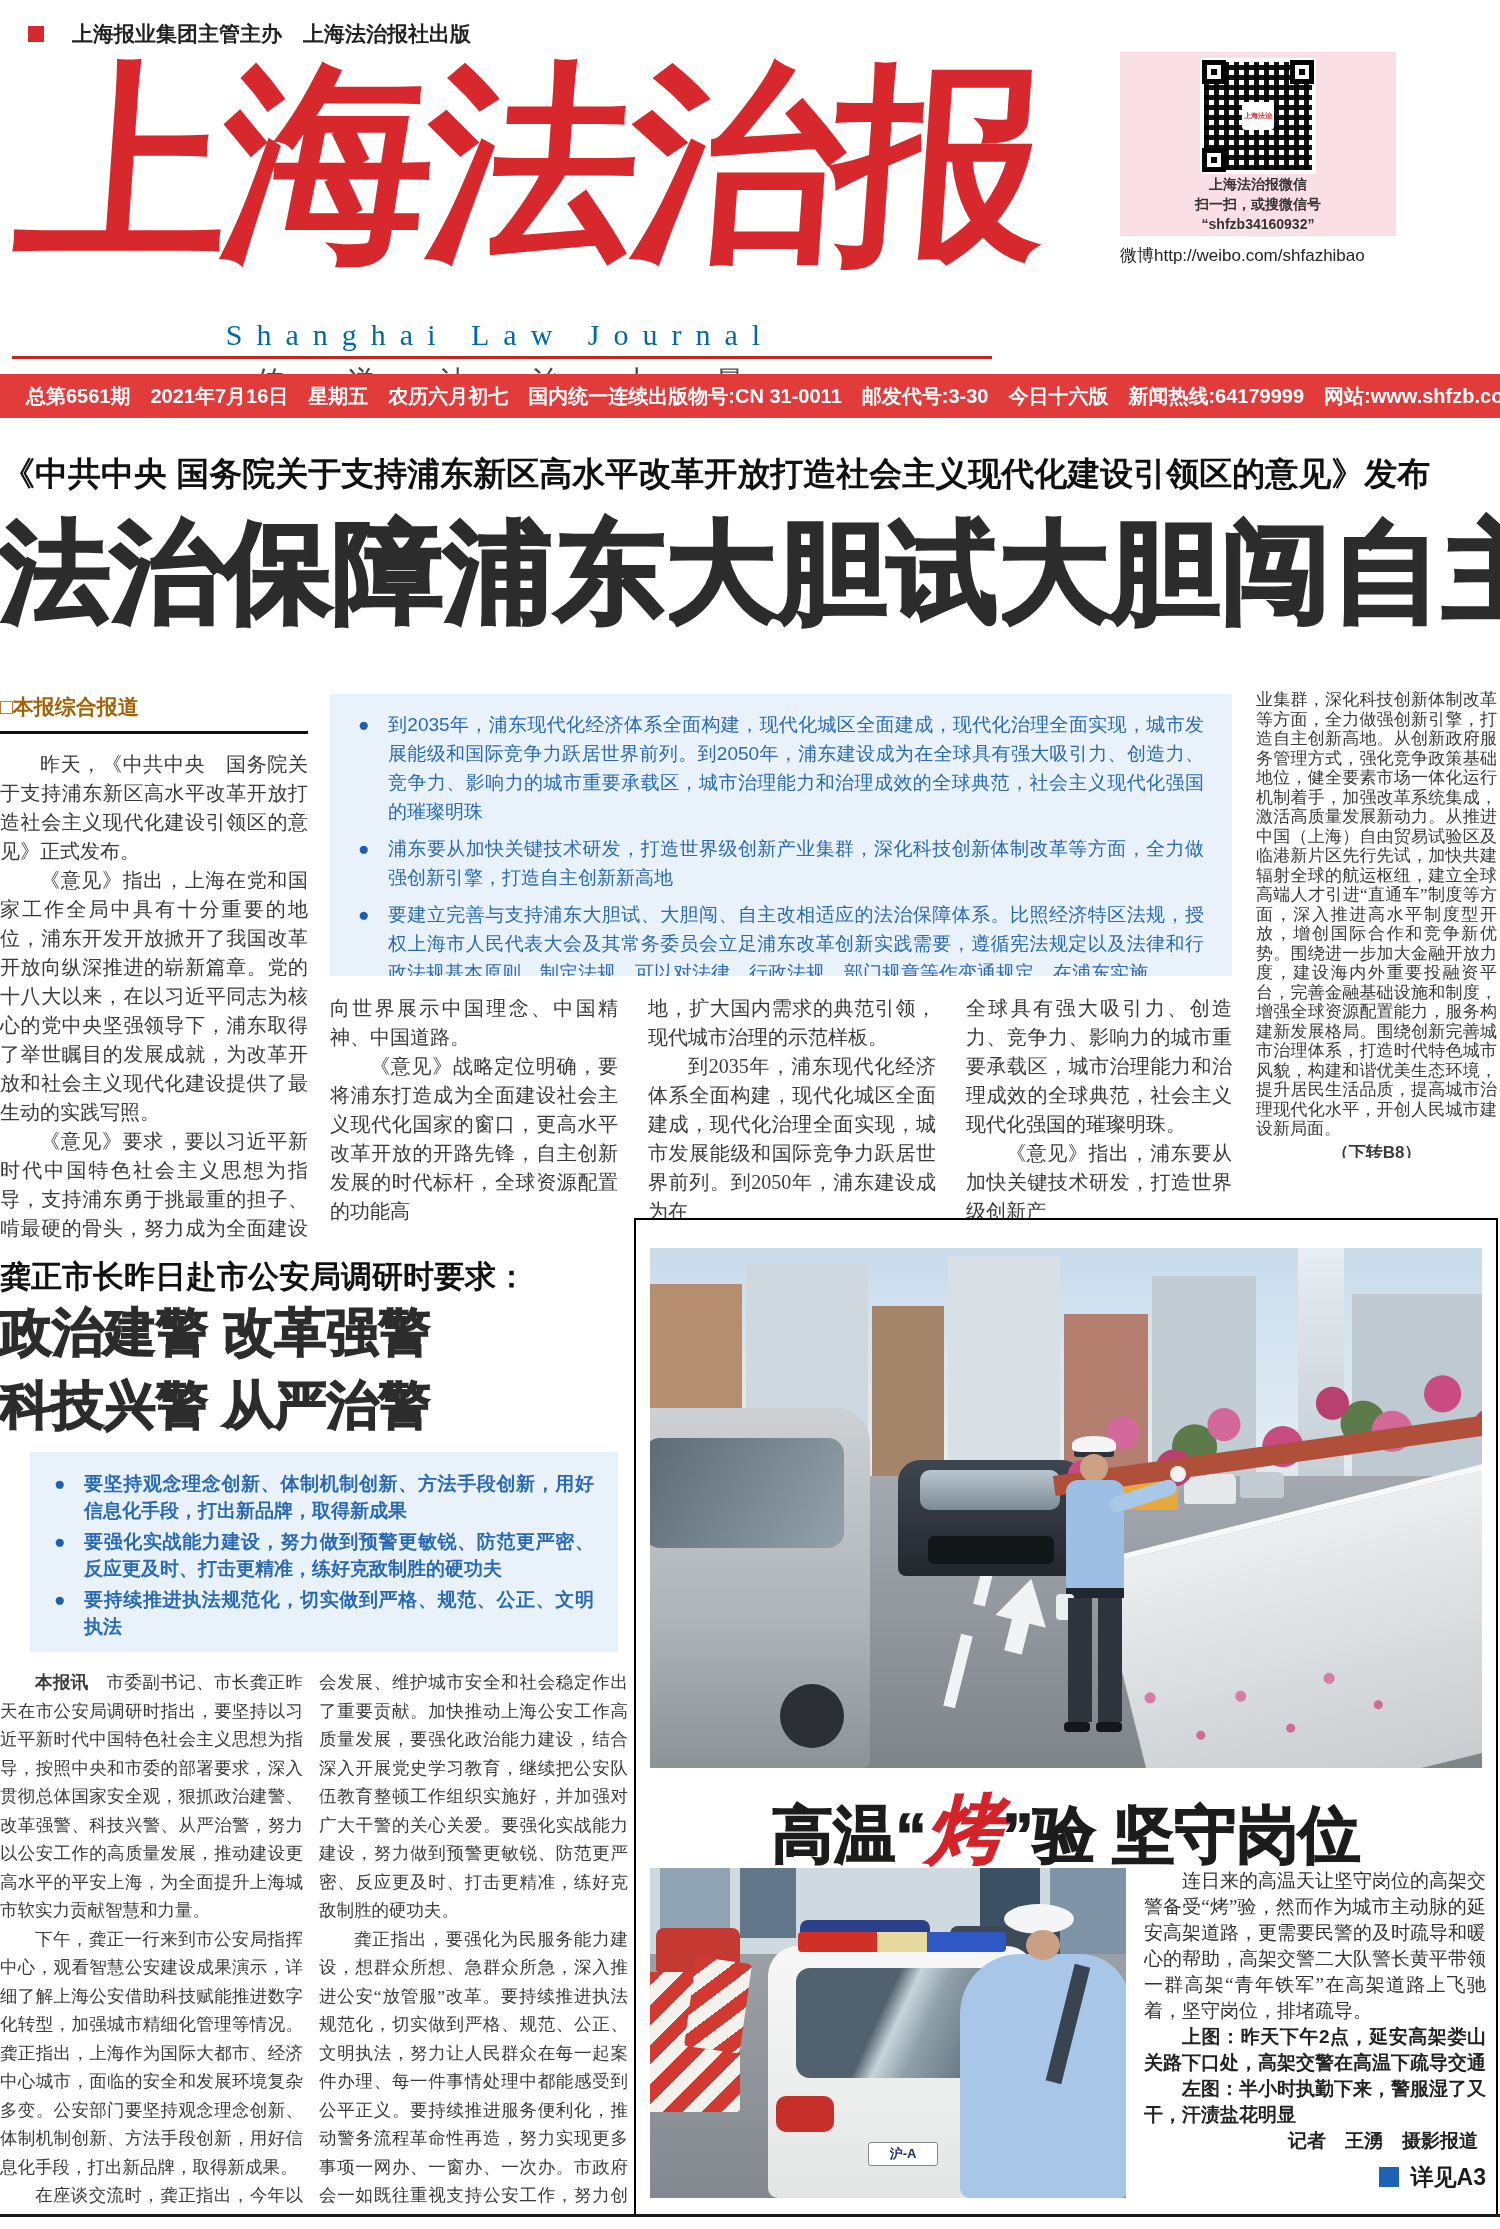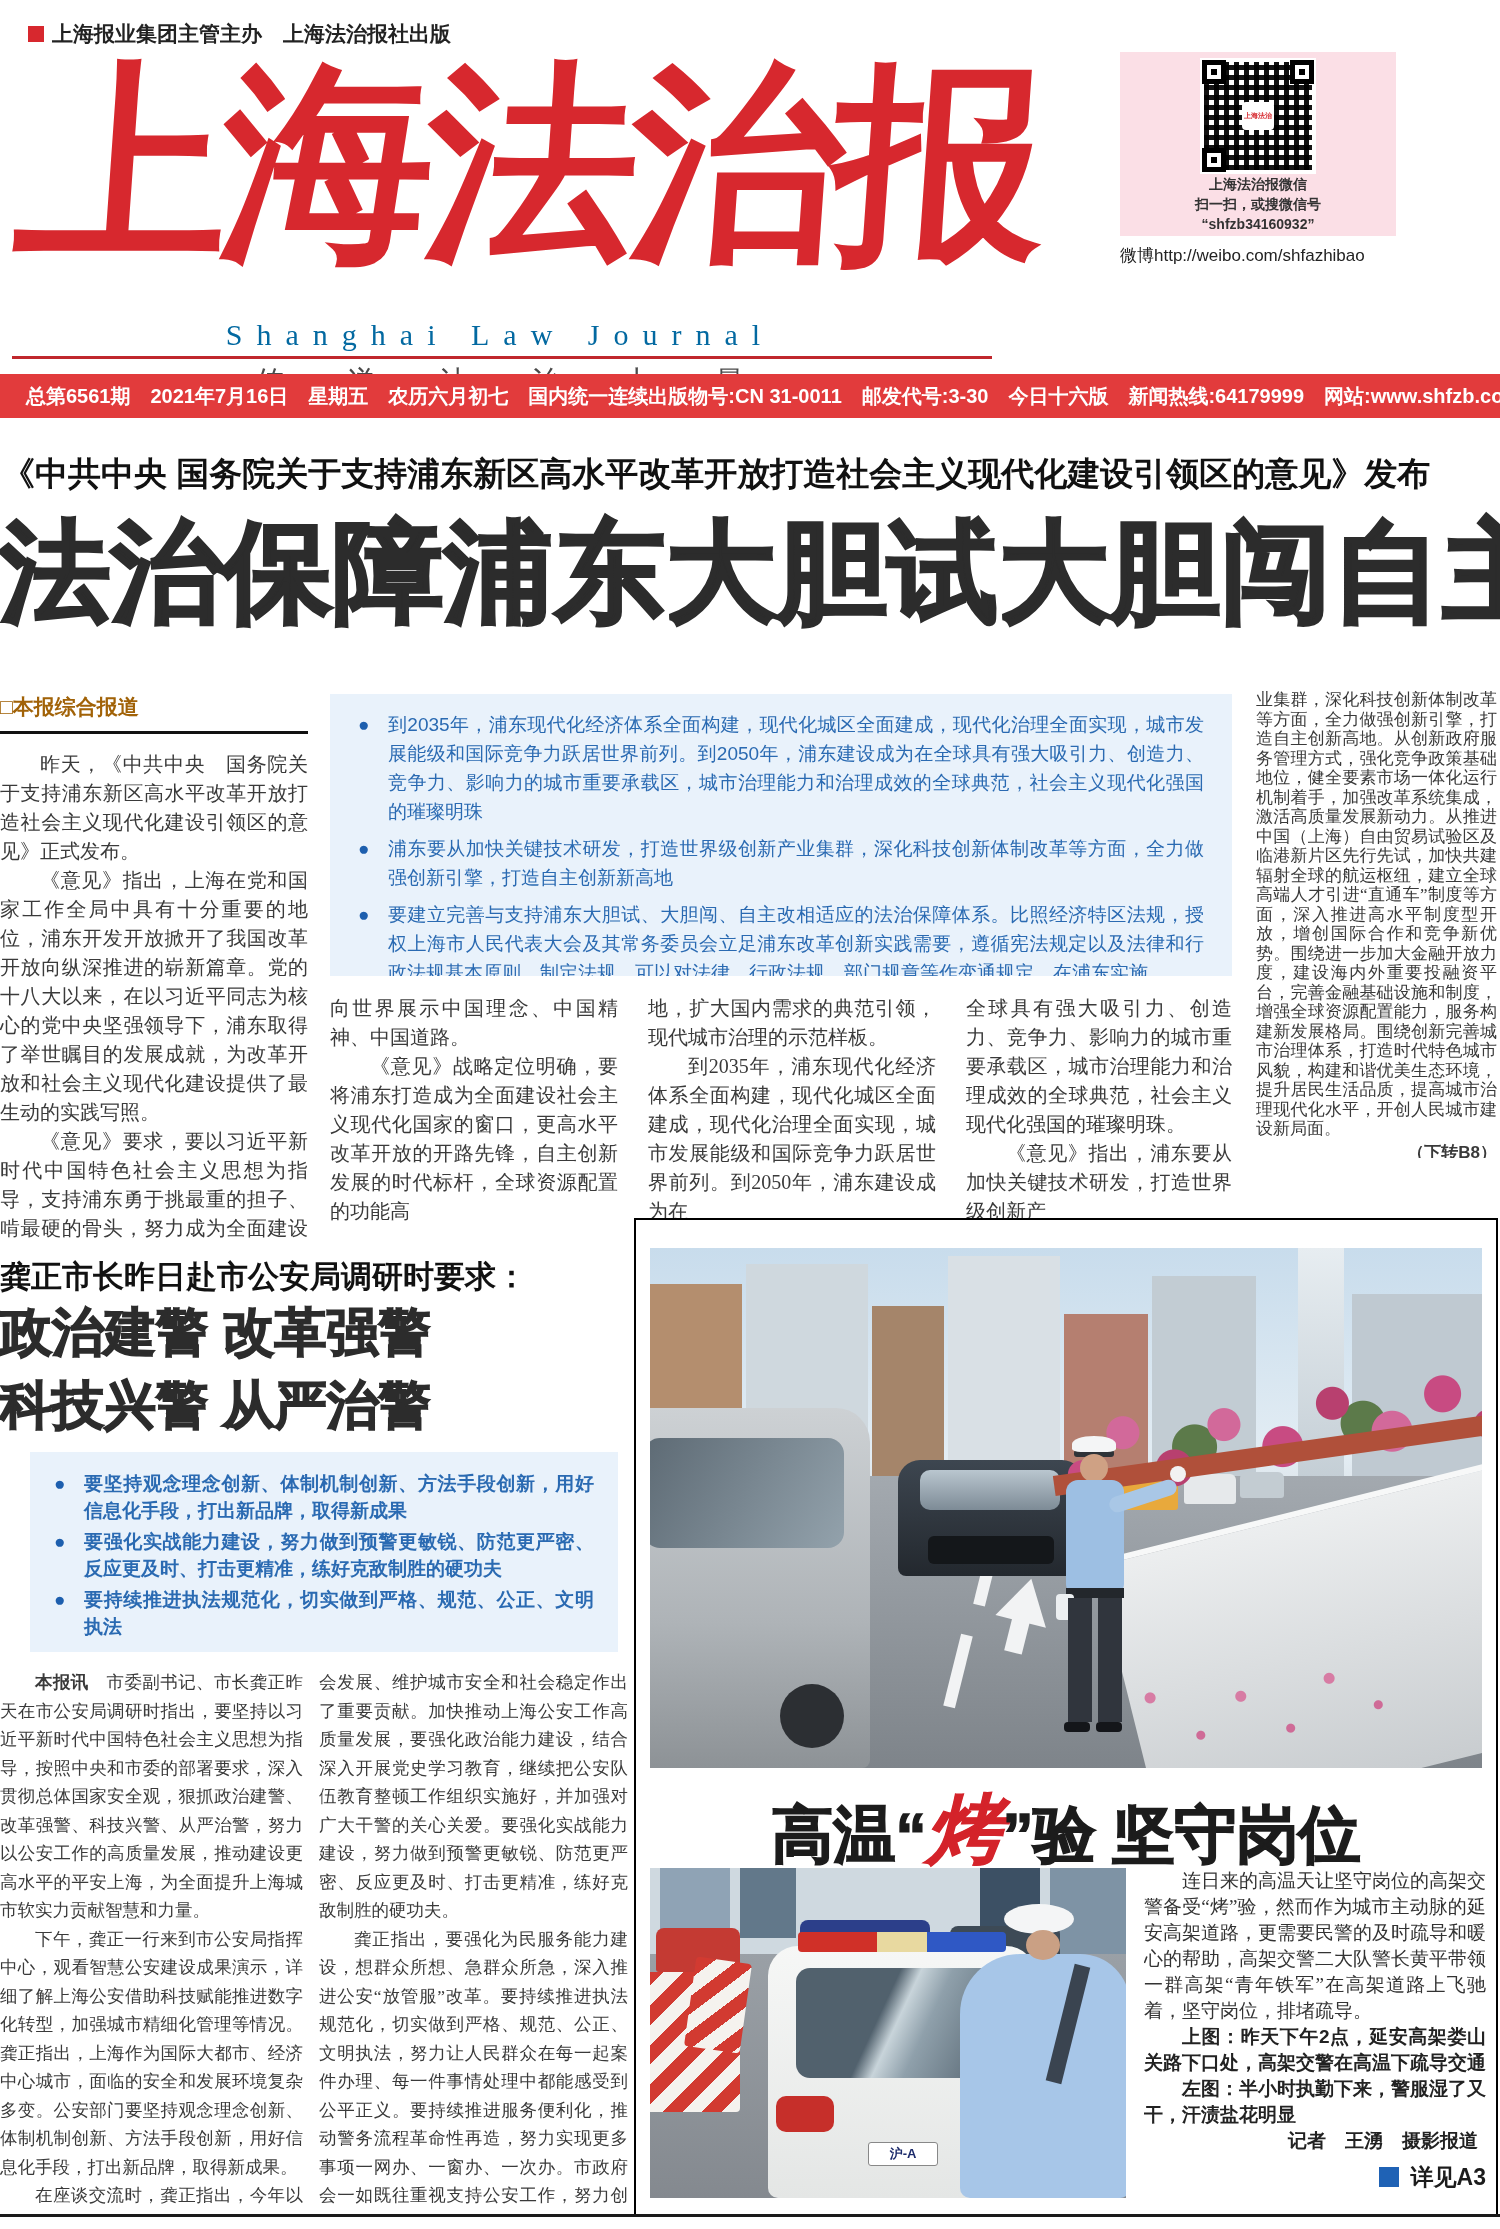--- a/index.html
+++ b/index.html
@@ -4,21 +4,21 @@
 <style>
   * { margin:0; padding:0; box-sizing:border-box; }
   html,body { background:#f0f0f0; }
   .sheet {
     position:relative; width:1500px; height:2229px; margin:0 auto;
     background:#ffffff; overflow:hidden;
     font-family:"Liberation Serif", serif; color:#3a3a3a;
   }
   
   .top-note { position:absolute; left:28px; top:20px; font-family:"Liberation Sans",sans-serif;
-    font-weight:bold; font-size:21px; color:#222; display:flex; align-items:center; }
+    font-weight:bold; font-size:21px; color:#222; display:flex; align-items:center;gap:20px; }
   .red-sq { display:inline-block; width:16px; height:16px; background:#d7282e; margin-right:8px; }
   .masthead { position:absolute; left:18px; top:28px; width:1090px; height:280px;
     font-family:"DejaVu Serif", serif; font-weight:900; font-size:212px; line-height:270px;
     color:#d7282e; letter-spacing:-8px; transform:skewX(-4deg); white-space:nowrap; }
   .english { position:absolute; left:0; top:318px; width:1000px; text-align:center;
     font-family:"Liberation Serif",serif; font-size:30px; color:#0369a1; letter-spacing:14px; }
   .eng-rule { position:absolute; left:12px; top:356px; width:980px; height:3px; background:#c0272d; }
   .slogan { position:absolute; left:0; top:362px; width:1000px; text-align:center;
     font-family:"Liberation Sans",sans-serif; font-size:30px; color:#4a4a4a;
     letter-spacing:62px; text-indent:62px; white-space:nowrap; }
@@ -55,21 +55,21 @@
   .a1box { position:absolute; left:330px; top:694px; width:902px; height:282px; background:#e9f2fb;
     padding:16px 28px; overflow:hidden; }
   .a1box li, .a2box li { list-style:none; font-family:"Liberation Sans",sans-serif;
     color:#2a6ab2; text-align:justify; padding-left:30px; position:relative; }
   .a1box li { font-size:19px; line-height:29px; margin-bottom:8px; }
   .bullet { position:absolute; left:0; top:0; color:#1d5fae; }
   .a1col2 { left:330px; top:994px; width:288px; height:248px; }
   .a1col3 { left:648px; top:994px; width:288px; height:248px; }
   .a1col4 { left:966px; top:994px; width:266px; height:248px; }
   .a1col5 { left:1256px; top:690px; width:241px; height:468px; font-size:17px; line-height:19.5px; }
-  .jump { text-align:right; font-weight:bold; font-family:"Liberation Sans",sans-serif; margin-top:4px; }
+  .jump { text-align:center; font-weight:bold; font-family:"Liberation Sans",sans-serif; margin-top:4px; }
   
   .kicker2 { position:absolute; left:0; top:1256px; font-family:"Liberation Sans",sans-serif;
     font-weight:900; font-size:31px; color:#111; }
   .headline2 { position:absolute; left:0; top:1296px; width:628px; font-family:"Liberation Sans",sans-serif;
     font-weight:900; font-size:52px; line-height:73px; color:#2c2c2c; -webkit-text-stroke:1.5px #2c2c2c;
     white-space:nowrap; }
   .a2box { position:absolute; left:30px; top:1452px; width:588px; height:200px; background:#e9f2fb;
     padding:18px 24px; overflow:hidden; }
   .a2box li { font-size:19px; line-height:27px; margin-bottom:4px; font-weight:bold; }
   .a2col { position:absolute; top:1668px; height:548px; overflow:hidden;

